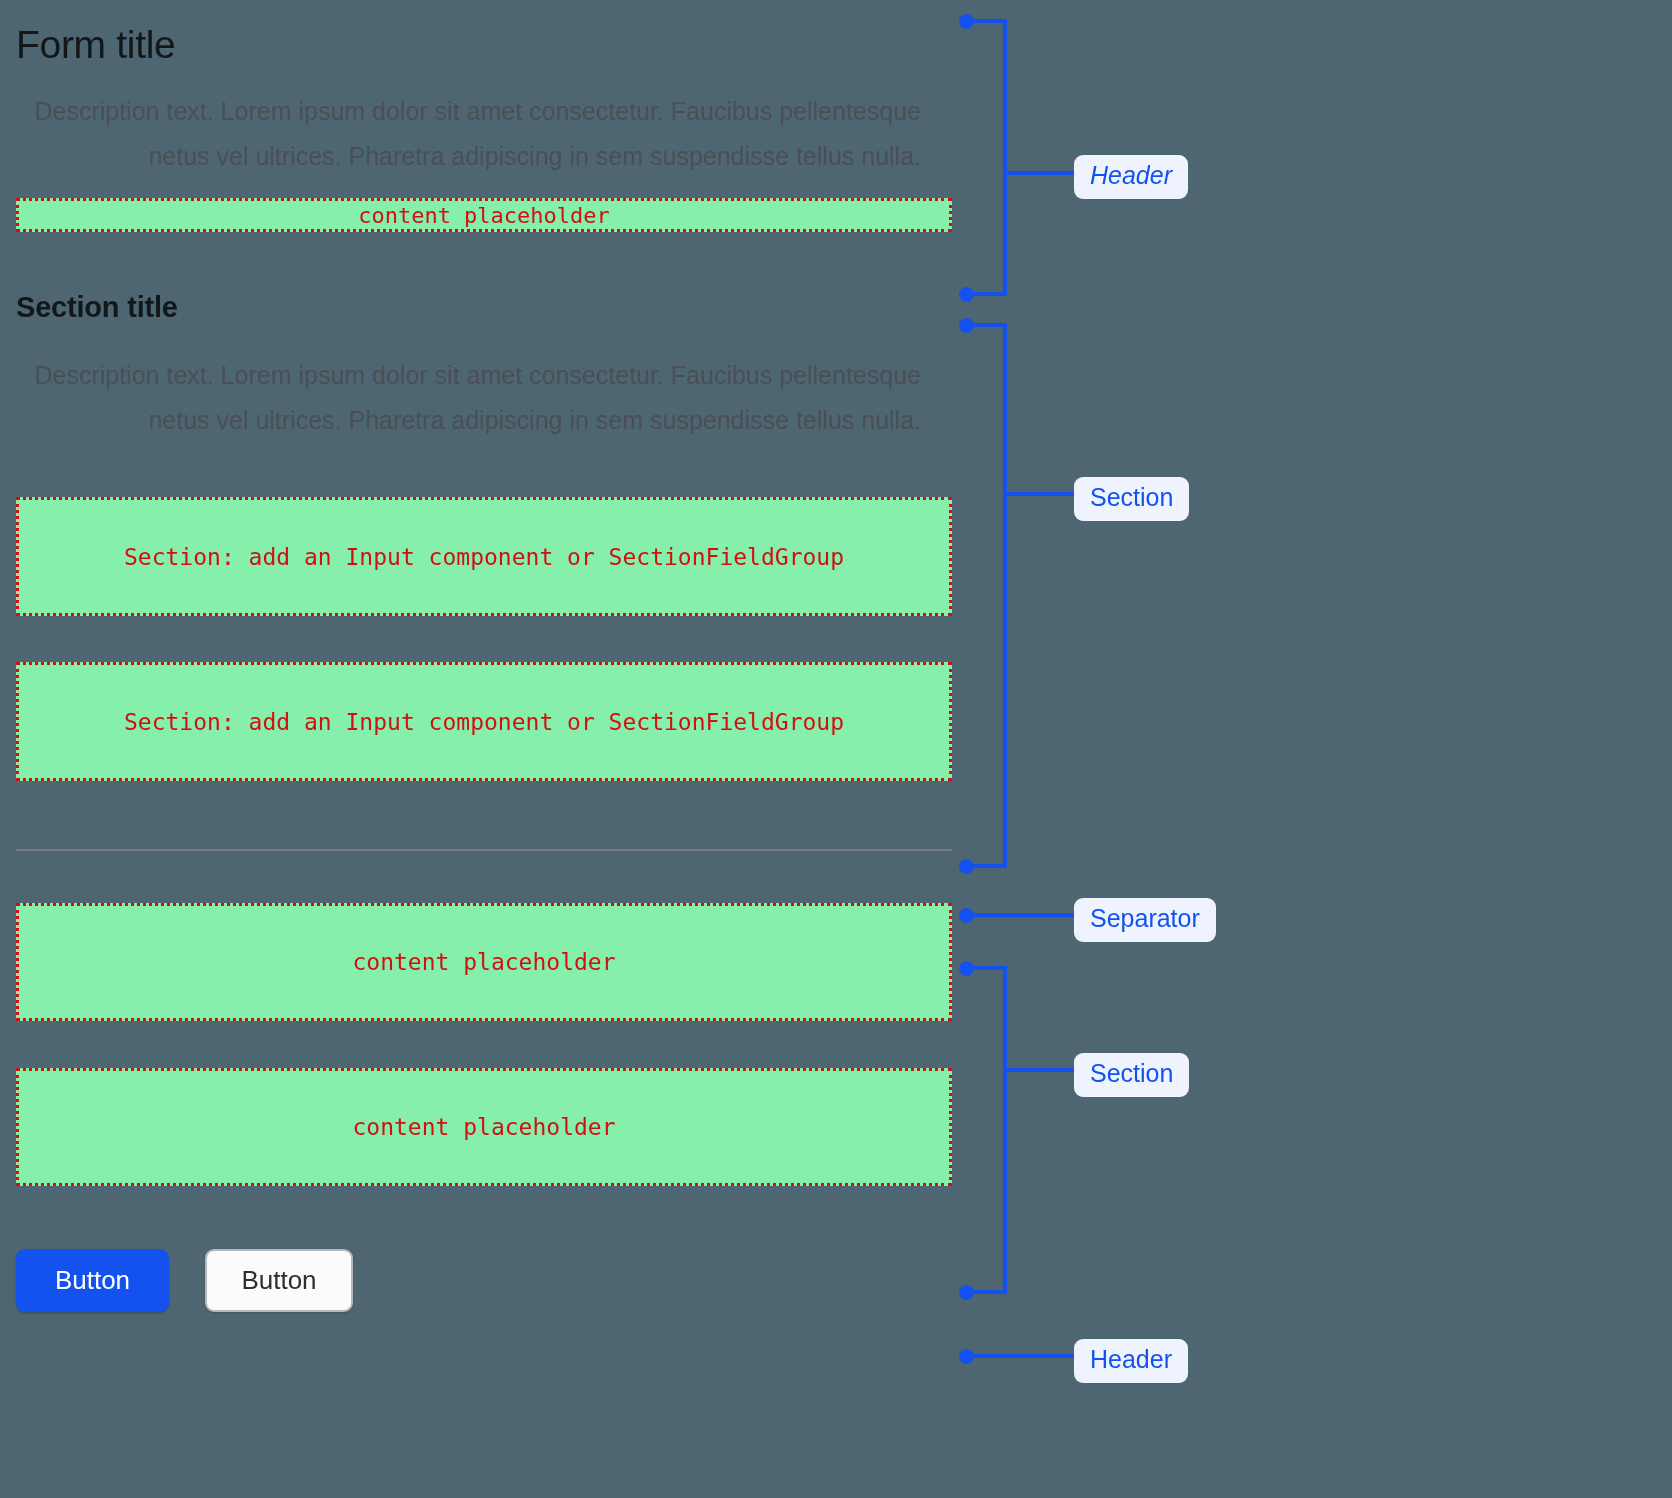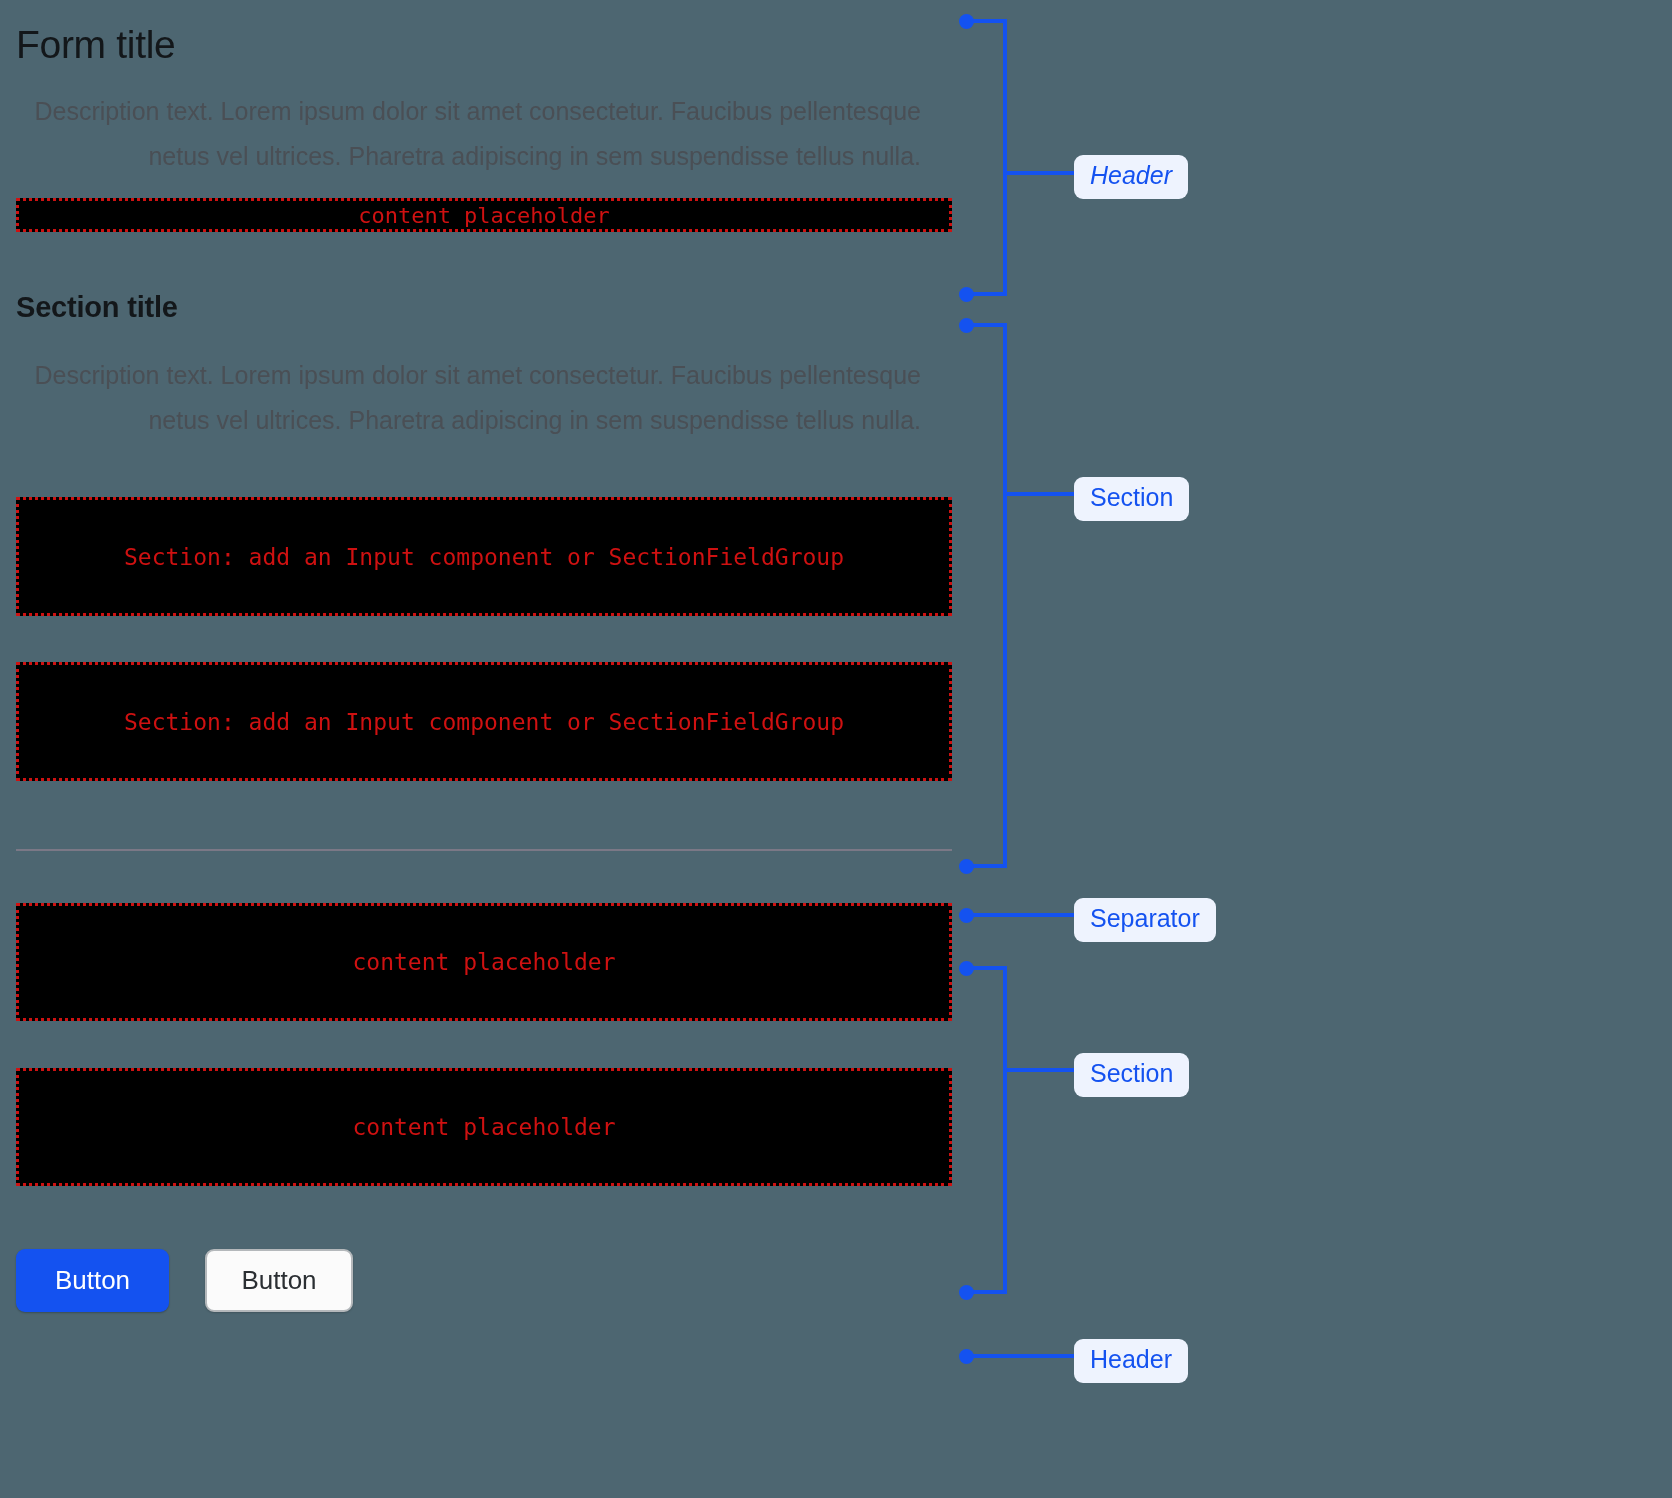--- a/index.html
+++ b/index.html
@@ -48,21 +48,21 @@
   .desc {
     font-size: 25px;
     line-height: 1.83;
     color: #4a4f55;
     width: 905px;
     text-align: right;
   }
 
   
   .ph {
-    background: #000000;
+    background: #86efac;
     border: 3px dotted #cf1111;
     color: #cf1111;
     font-family: "DejaVu Sans Mono", "Liberation Mono", monospace;
     font-size: 23px;
     display: flex;
     align-items: center;
     justify-content: center;
     width: 936px;
   }
   .ph-slim   { height: 34px; font-size: 22px; }

